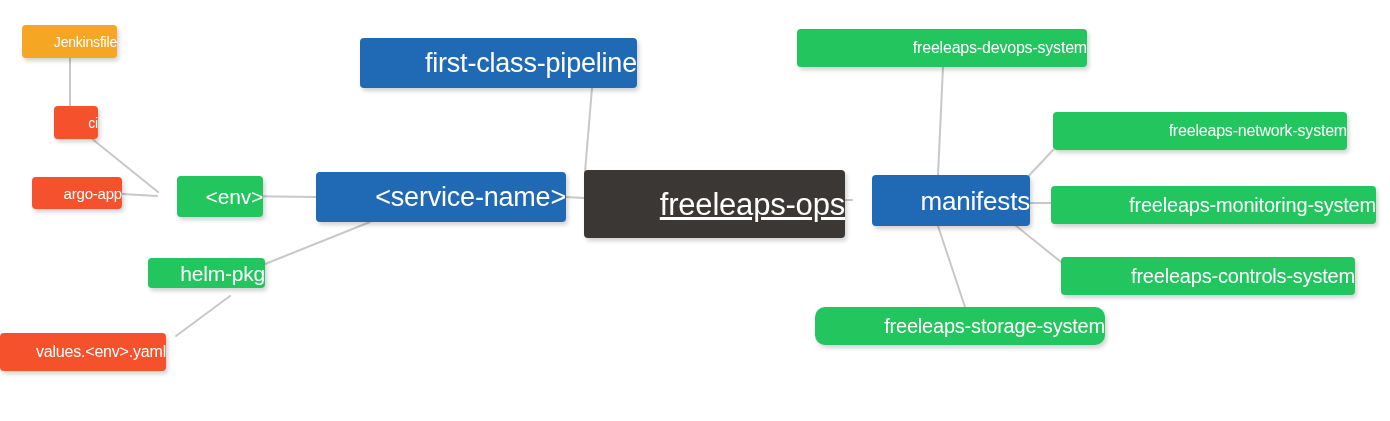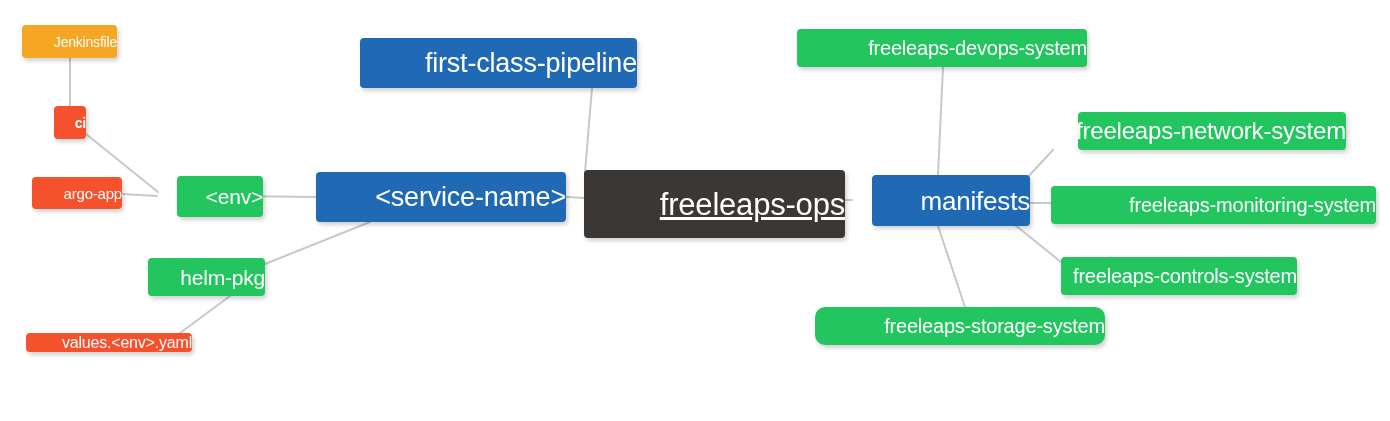--- a/index.html
+++ b/index.html
@@ -57,56 +57,56 @@
       <line x1="938" y1="175" x2="943" y2="67" stroke="#c8c8c8" stroke-width="2" stroke-linecap="round"></line>
       <line x1="1010" y1="196" x2="1053" y2="150" stroke="#c8c8c8" stroke-width="2" stroke-linecap="round"></line>
       <line x1="1010" y1="203" x2="1051" y2="203" stroke="#c8c8c8" stroke-width="2" stroke-linecap="round"></line>
       <line x1="1010" y1="221" x2="1061" y2="262" stroke="#c8c8c8" stroke-width="2" stroke-linecap="round"></line>
       <line x1="938" y1="226" x2="965" y2="307" stroke="#c8c8c8" stroke-width="2" stroke-linecap="round"></line>
     </svg>
   <div id="nodes">
       <div class="node" style="left: 22px; top: 25px; width: 95px; height: 33px; background: rgb(245, 166, 35); font-size: 14px;">
         <span class="node-label">Jenkinsfile</span>
       </div>
-      <div class="node" style="left: 54px; top: 106px; width: 32px; height: 33px; background: rgb(244, 81, 44); font-size: 14px; font-weight: bold;">
+      <div class="node" style="left: 54px; top: 106px; width: 44px; height: 33px; background: rgb(244, 81, 44); font-size: 14px;">
         <span class="node-label">ci</span>
       </div>
       <div class="node" style="left: 32px; top: 177px; width: 90px; height: 32px; background: rgb(244, 81, 44); font-size: 15px;">
         <span class="node-label">argo-app</span>
       </div>
       <div class="node" style="left: 157px; top: 176px; width: 86px; height: 41px; background: rgb(34, 197, 94); font-size: 21px; margin-left: 20px;">
         <span class="node-label">&lt;env&gt;</span>
       </div>
-      <div class="node" style="left: 148px; top: 258px; width: 117px; height: 38px; background: rgb(34, 197, 94); font-size: 21px;">
+      <div class="node" style="left: 148px; top: 258px; width: 117px; height: 30px; background: rgb(34, 197, 94); font-size: 21px;">
         <span class="node-label">helm-pkg</span>
       </div>
-      <div class="node" style="left: 26px; top: 333px; width: 166px; height: 19px; background: rgb(244, 81, 44); font-size: 16px;">
+      <div class="node" style="left: 0; top: 333px; width: 166px; height: 38px; background: rgb(244, 81, 44); font-size: 16px;">
         <span class="node-label">values.&lt;env&gt;.yaml</span>
       </div>
       <div class="node" style="left: 315px; top: 38px; width: 277px; height: 50px; background: rgb(32, 105, 180); font-size: 27px; margin-left: 45px;">
         <span class="node-label">first-class-pipeline</span>
       </div>
       <div class="node" style="left: 316px; top: 172px; width: 250px; height: 50px; background: rgb(32, 105, 180); font-size: 27px; padding-left: 26px;">
         <span class="node-label">&lt;service-name&gt;</span>
       </div>
       <div class="node" style="left: 584px; top: 170px; width: 261px; height: 68px; background: rgb(59, 55, 53); font-size: 31px; text-decoration: underline;">
         <span class="node-label">freeleaps-ops</span>
       </div>
       <div class="node" style="left: 852px; top: 175px; width: 158px; height: 51px; background: rgb(32, 105, 180); font-size: 26px; margin-left: 20px;">
         <span class="node-label">manifests</span>
       </div>
-      <div class="node" style="left: 797px; top: 29px; width: 290px; height: 38px; background: rgb(34, 197, 94); font-size: 20px;">
+      <div class="node" style="left: 797px; top: 29px; width: 290px; height: 38px; background: rgb(34, 197, 94); font-size: 16px;">
         <span class="node-label">freeleaps-devops-system</span>
       </div>
-      <div class="node" style="left: 1053px; top: 112px; width: 268px; height: 38px; background: rgb(34, 197, 94); font-size: 24px; margin-left: 25px;">
+      <div class="node" style="left: 1053px; top: 112px; width: 294px; height: 38px; background: rgb(34, 197, 94); font-size: 16px;">
         <span class="node-label">freeleaps-network-system</span>
       </div>
       <div class="node" style="left: 1051px; top: 186px; width: 325px; height: 38px; background: rgb(34, 197, 94); font-size: 20px;">
         <span class="node-label">freeleaps-monitoring-system</span>
       </div>
-      <div class="node" style="left: 1061px; top: 257px; width: 236px; height: 38px; background: rgb(34, 197, 94); font-size: 20px;">
+      <div class="node" style="left: 1061px; top: 257px; width: 294px; height: 38px; background: rgb(34, 197, 94); font-size: 20px;">
         <span class="node-label">freeleaps-controls-system</span>
       </div>
       <div class="node" style="left: 815px; top: 307px; width: 290px; height: 38px; background: rgb(34, 197, 94); font-size: 20px; border-radius: 10px;">
         <span class="node-label">freeleaps-storage-system</span>
       </div>
     </div>
 </div>
 
 </body></html>

